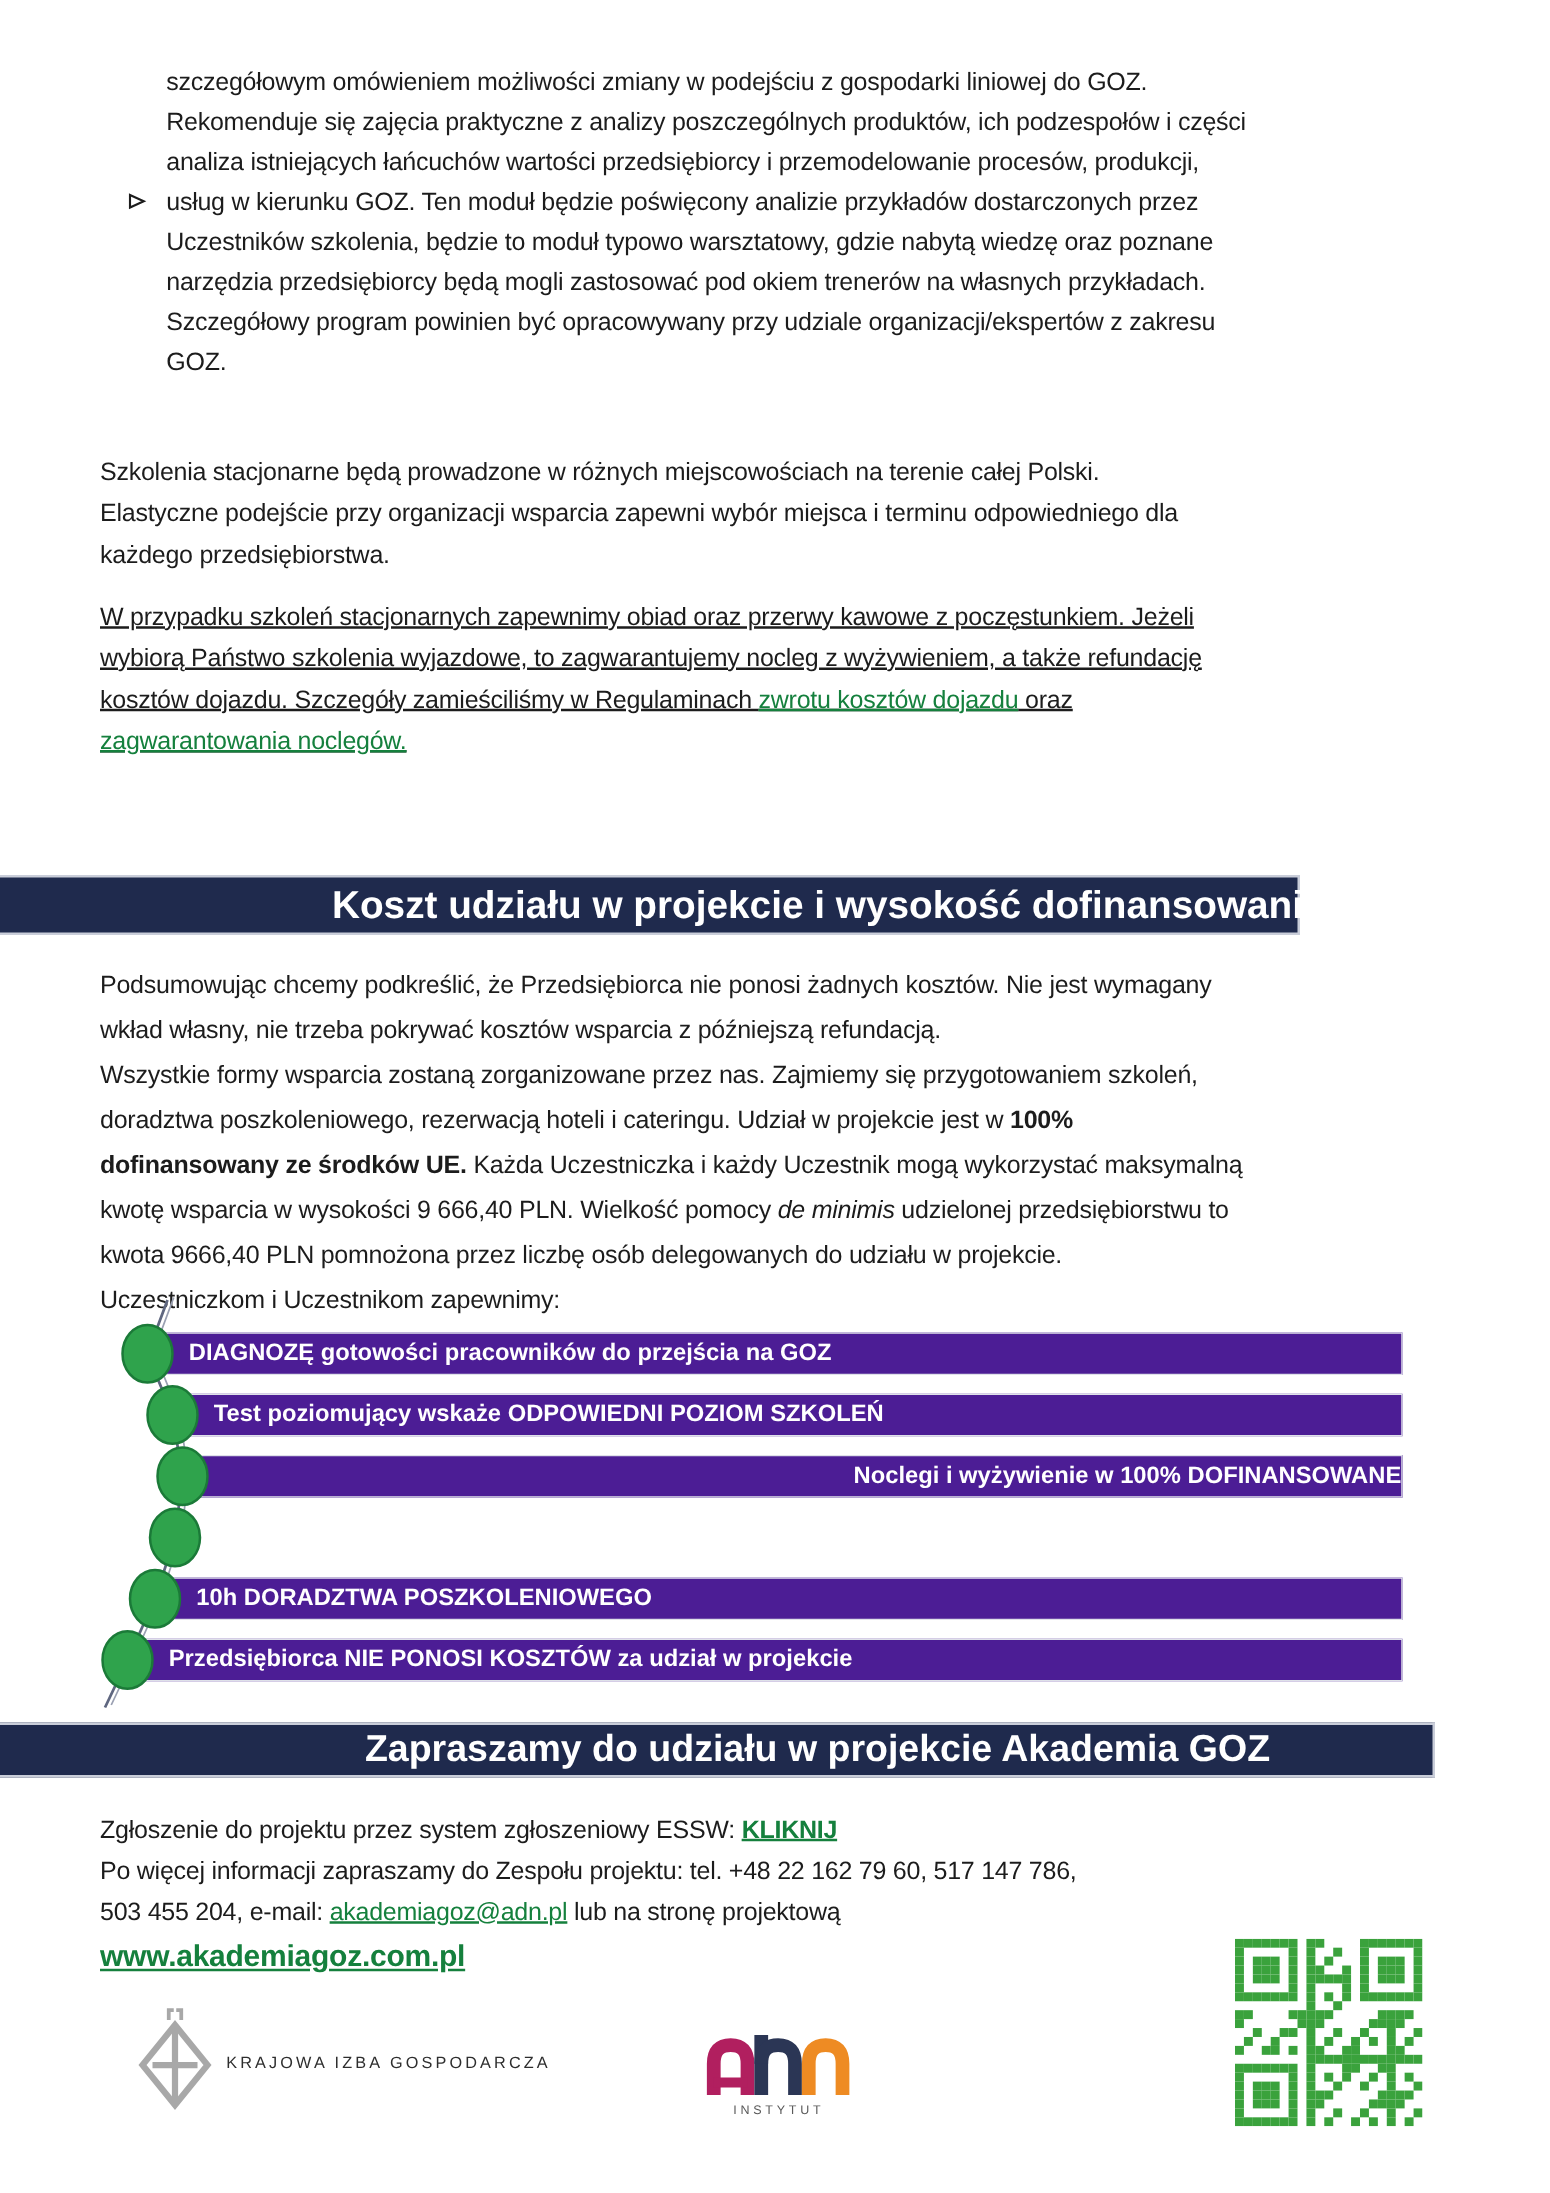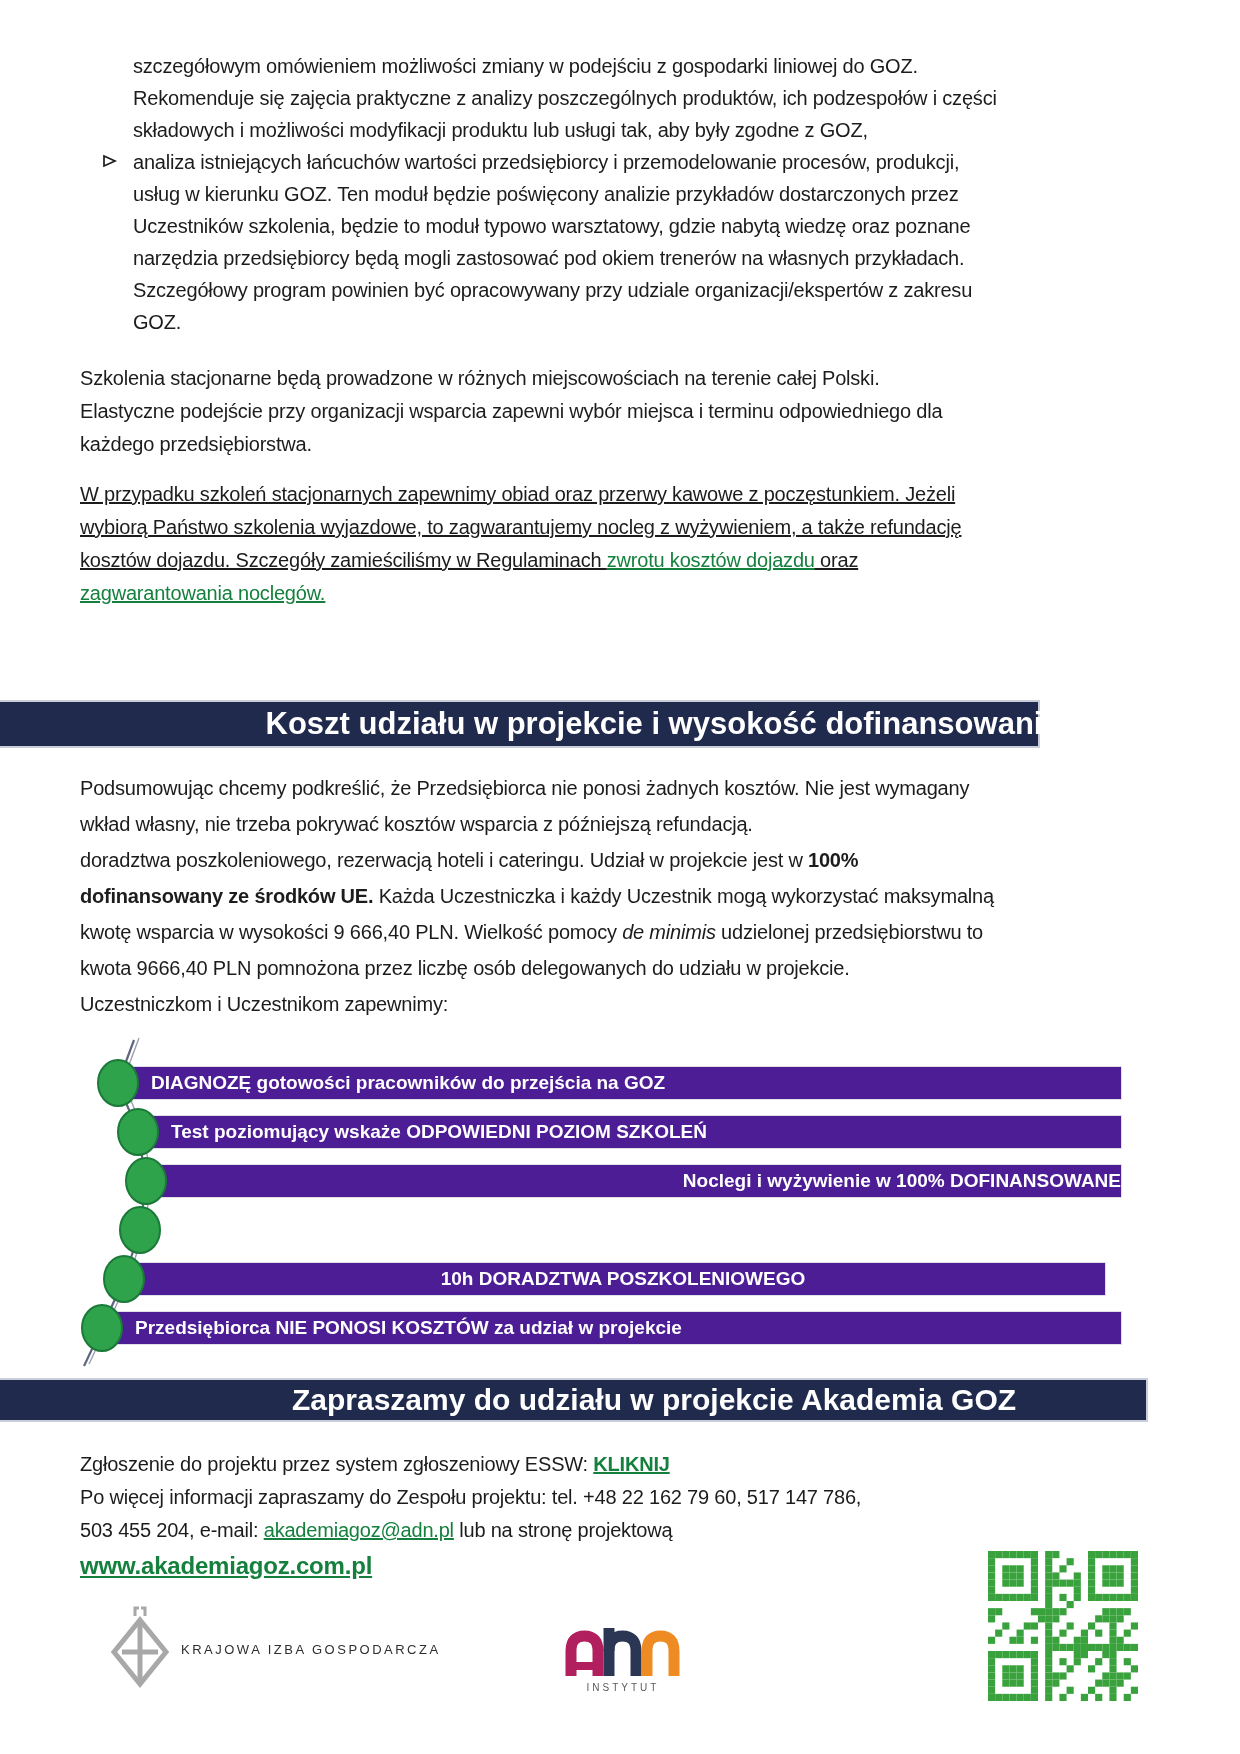--- a/index.html
+++ b/index.html
@@ -30,21 +30,21 @@
   #banner1 .btxt{line-height:44px;}
   #banner2 .btxt{line-height:40px;font-size:30px;}
 
   .benefit{position:absolute;height:34px;background:#4c1d95;border:1px solid #dfe1e9;
            box-sizing:border-box;color:#ffffff;font-weight:700;font-size:19px;line-height:31px;
            padding-left:32px;white-space:nowrap;overflow:hidden;z-index:2;}
   #b1{left:118px;top:1066px;width:1004px;}
   #b2{left:138px;top:1115px;width:984px;}
   #b3{left:146px;top:1164px;width:976px;}
   #b4{left:140px;top:1164px;width:982px;text-align:right;}
-  #b5{left:108px;top:1262px;width:998px;text-align:center;}
+  #b5{left:124px;top:1262px;width:998px;}
   #b6{left:102px;top:1311px;width:1020px;}
 
   .overlay{position:absolute;left:0;top:0;width:1240px;height:1754px;pointer-events:none;}
   #thread-svg{z-index:1;}
   #circles-svg{z-index:3;}
 
   #kig-logo{position:absolute;left:108px;top:1604px;}
   #kig-label{position:absolute;left:181px;top:1642px;font-size:13px;letter-spacing:2.5px;
              color:#2e2e2e;white-space:nowrap;}
   #adn-logo{position:absolute;left:560px;top:1620px;}
@@ -61,21 +61,20 @@
   </svg>
 
   <span id="bullet-marker">
     <svg width="16" height="16" viewBox="0 0 16 16">
       <path d="M2 3 L13 8 L2 13 Z" fill="none" stroke="#1c1c1c" stroke-width="1.7"></path>
     </svg>
   </span>
   <div id="intro-lines" class="txt">
       <div class="ln"><span>szczegółowym omówieniem możliwości zmiany w podejściu z gospodarki liniowej do GOZ.</span></div>
       <div class="ln"><span>Rekomenduje się zajęcia praktyczne z analizy poszczególnych produktów, ich podzespołów i części</span></div>
-      <div class="ln"><span>składowych i możliwości modyfikacji produktu lub usługi tak, aby były zgodne z GOZ,</span></div>
       <div class="ln"><span>analiza istniejących łańcuchów wartości przedsiębiorcy i przemodelowanie procesów, produkcji,</span></div>
       <div class="ln"><span>usług w kierunku GOZ. Ten moduł będzie poświęcony analizie przykładów dostarczonych przez</span></div>
       <div class="ln"><span>Uczestników szkolenia, będzie to moduł typowo warsztatowy, gdzie nabytą wiedzę oraz poznane</span></div>
       <div class="ln"><span>narzędzia przedsiębiorcy będą mogli zastosować pod okiem trenerów na własnych przykładach.</span></div>
       <div class="ln"><span>Szczegółowy program powinien być opracowywany przy udziale organizacji/ekspertów z zakresu</span></div>
       <div class="ln"><span>GOZ.</span></div>
     </div>
 
   <div id="para1" class="txt">
       <div class="ln"><span>Szkolenia stacjonarne będą prowadzone w różnych miejscowościach na terenie całej Polski.</span></div>
@@ -90,20 +89,21 @@
       <div class="ln"><span class="l">zagwarantowania noclegów.</span></div>
     </div>
 
   <div id="banner1" class="banner">
     <div class="btxt">Koszt udziału w projekcie i wysokość dofinansowani</div>
   </div>
 
   <div id="para3" class="txt">
       <div class="ln"><span>Podsumowując chcemy podkreślić, że Przedsiębiorca nie ponosi żadnych kosztów. Nie jest wymagany</span></div>
       <div class="ln"><span>wkład własny, nie trzeba pokrywać kosztów wsparcia z późniejszą refundacją.</span></div>
+      <div class="ln"><span>Wszystkie formy wsparcia zostaną zorganizowane przez nas. Zajmiemy się przygotowaniem szkoleń,</span></div>
       <div class="ln"><span>doradztwa poszkoleniowego, rezerwacją hoteli i cateringu. Udział w projekcie jest w </span><span class="b">100%</span></div>
       <div class="ln"><span class="b">dofinansowany ze środków UE.</span><span> Każda Uczestniczka i każdy Uczestnik mogą wykorzystać maksymalną</span></div>
       <div class="ln"><span>kwotę wsparcia w wysokości 9 666,40 PLN. Wielkość pomocy </span><span class="i">de minimis</span><span> udzielonej przedsiębiorstwu to</span></div>
       <div class="ln"><span>kwota 9666,40 PLN pomnożona przez liczbę osób delegowanych do udziału w projekcie.</span></div>
       <div class="ln"><span>Uczestniczkom i Uczestnikom zapewnimy:</span></div>
     </div>
 
   <div id="b1" class="benefit"><span class="b">DIAGNOZĘ</span><span> gotowości pracowników do przejścia na </span><span class="b">GOZ</span></div>
   <div id="b2" class="benefit"><span>Test poziomujący wskaże </span><span class="b">ODPOWIEDNI POZIOM SZKOLEŃ</span></div>
   <div id="b3" class="benefit"><span class="b">16H SZKOLEŃ WYJAZDOWYCH</span><span> i 8h szkoleń on-line</span></div>

